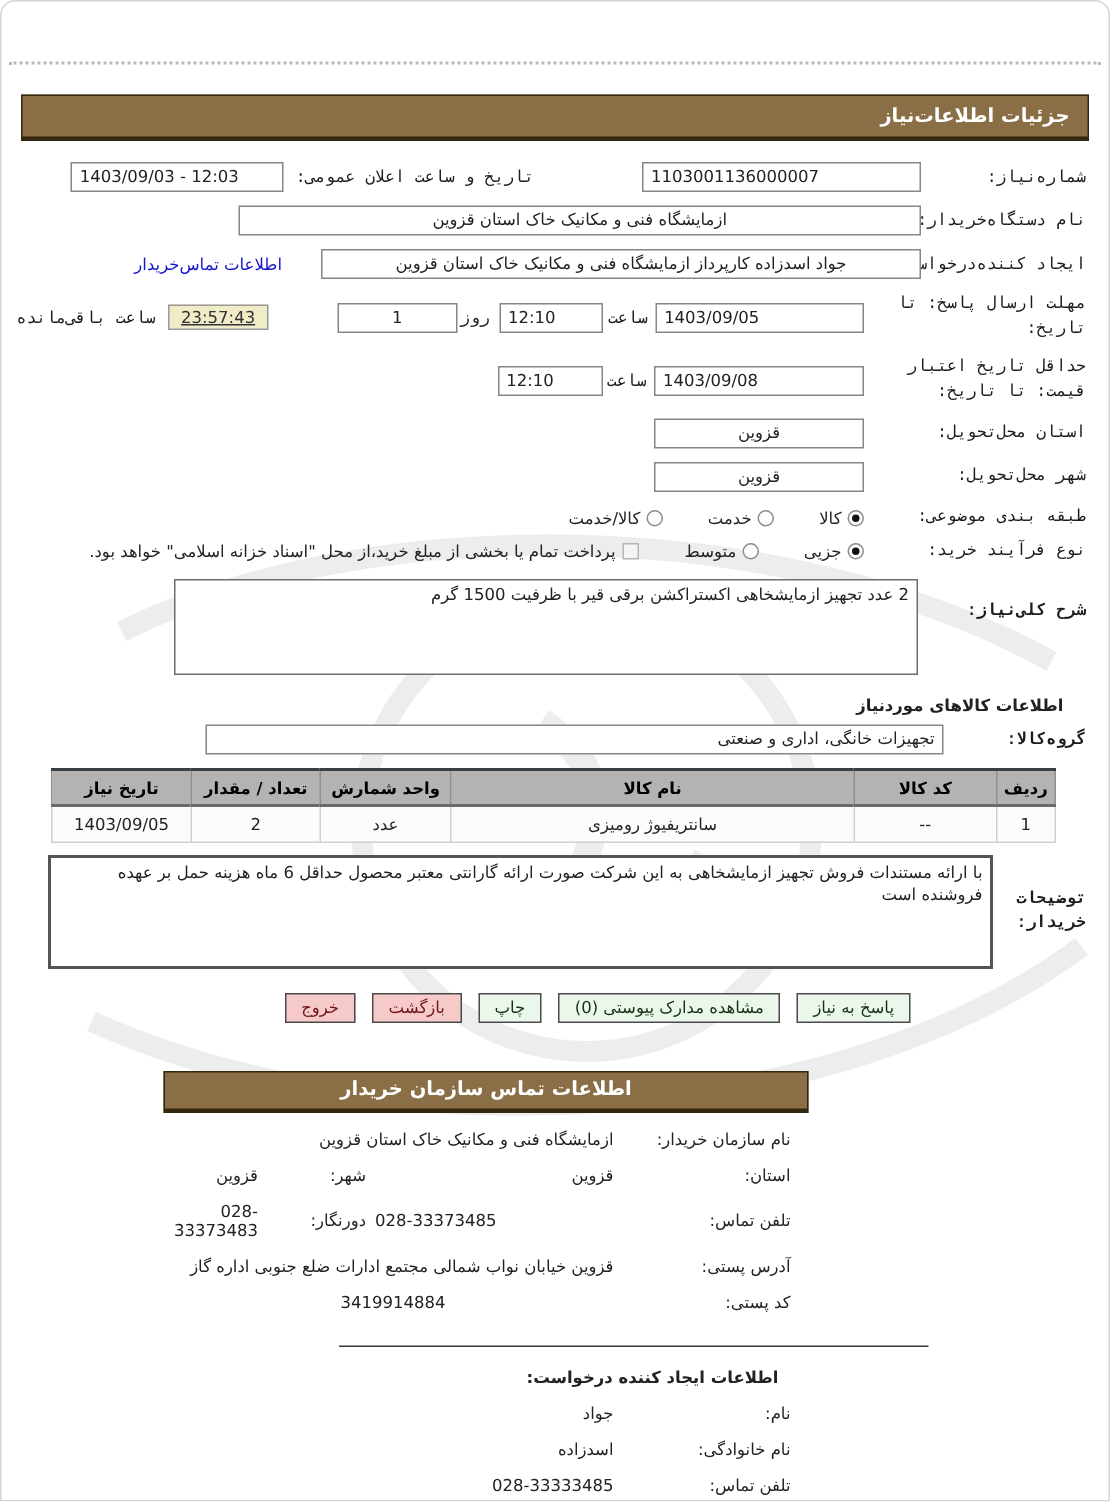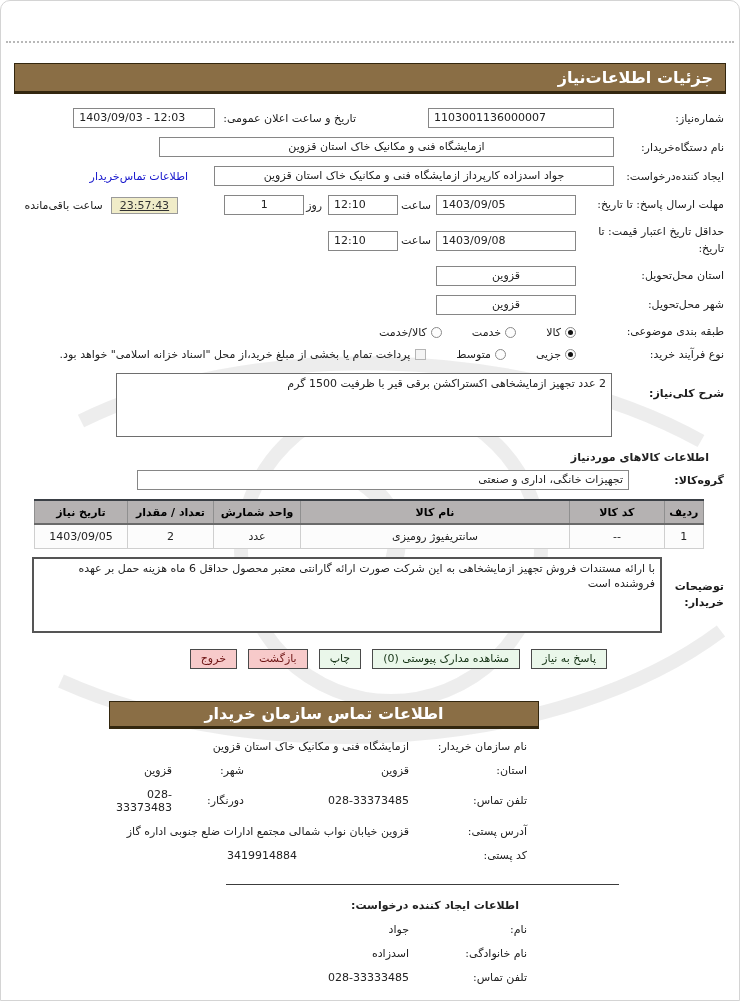--- a/index.html
+++ b/index.html
@@ -2,26 +2,26 @@
 <html dir="rtl" lang="fa"><head>
 <meta charset="utf-8">
 <style>
   * { box-sizing: border-box; margin: 0; padding: 0; }
   html,body { background:#fff; }
   body { width:740px; height:1001px; font-family:"DejaVu Sans", sans-serif; font-size:11px; color:#222; overflow:hidden; }
   .page { position:relative; width:740px; height:1001px; border:1px solid #d4d4d4; border-radius:10px 10px 0 0; overflow:hidden; background:#fff; }
   .watermark { position:absolute; left:0; top:300px; width:740px; height:460px; z-index:0; opacity:.5; pointer-events:none; }
   .content { position:relative; z-index:1; }
   .dotted-sep { border-top:2px dotted #b8b8b8; margin:40px 5px 0 5px; }
-  .bar { background:#8a6e45; border:1px solid #33270f; border-bottom-width:3px; color:#fff; font-weight:bold; font-size:16px; height:31px; line-height:27px; }
+  .bar { background:#8a6e45; border:1px solid #33270f; border-bottom-width:3px; color:#fff; font-weight:bold; font-size:13px; height:31px; line-height:27px; }
   .bar1 { margin:20px 13px 0 13px; padding-right:12px; text-align:right; }
   .bar2 { margin:32px 200px 0 108px; text-align:center; height:28px; line-height:24px; }
   .form { padding:14px 15px 0 10px; }
   .row { display:flex; align-items:center; margin-bottom:9px; }
-  .lbl { color:#1c1c1c; white-space:nowrap; }
+  .lbl { color:#1c1c1c; white-space:nowrap;font-family:Liberation Mono, monospace; }
   .lbl-w { width:110px; flex:0 0 110px; }
   .lbl-wide { width:148px; flex:0 0 148px; white-space:normal; line-height:1.5; }
   .box { background:#fff; border:1px solid #868686; height:20px; line-height:18px; padding:0 5px; overflow:hidden; white-space:nowrap; }
   .num { direction:ltr; text-align:left; unicode-bidi:embed; }
   .link { color:#1414cc; cursor:pointer; margin-right:26px; white-space:nowrap; }
   .countdown { background:#f0ecc8; border:1px solid #9a9a9a; padding:1px 8px; margin-right:46px; text-decoration:underline; color:#333; }
   .radio { display:inline-block; width:11px; height:11px; border:1px solid #8a8a8a; border-radius:50%; background:#fdfdfd; margin-left:4px; vertical-align:-2px; position:relative; }
   .radio.checked::after { content:""; position:absolute; inset:2px; background:#111; border-radius:50%; }
   .checkbox { display:inline-block; width:11px; height:11px; border:1px solid #b5b5b5; background:#f4f4f4; margin-left:5px; vertical-align:-2px; }
   .opt { margin-left:30px; white-space:nowrap; }
@@ -185,21 +185,21 @@
         <span class="cval">ازمایشگاه فنی و مکانیک خاک استان قزوین</span>
       </div>
       <div class="crow">
         <span class="clbl">استان:</span>
         <span class="cval">قزوین</span>
         <span class="clbl">شهر:</span>
         <span class="cval">قزوین</span>
       </div>
       <div class="crow">
         <span class="clbl">تلفن تماس:</span>
-        <span class="cval num" style="text-align:right;">028-33373485</span>
+        <span class="cval num" style="">028-33373485</span>
         <span class="clbl">دورنگار:</span>
         <span class="cval num" style="text-align:right;">028-33373483</span>
       </div>
       <div class="crow single">
         <span class="clbl">آدرس پستی:</span>
         <span class="cval">قزوین خیابان نواب شمالی مجتمع ادارات ضلع جنوبی اداره گاز</span>
       </div>
       <div class="crow single">
         <span class="clbl">کد پستی:</span>
         <span class="cval num" style="text-align:center;">3419914884</span>

